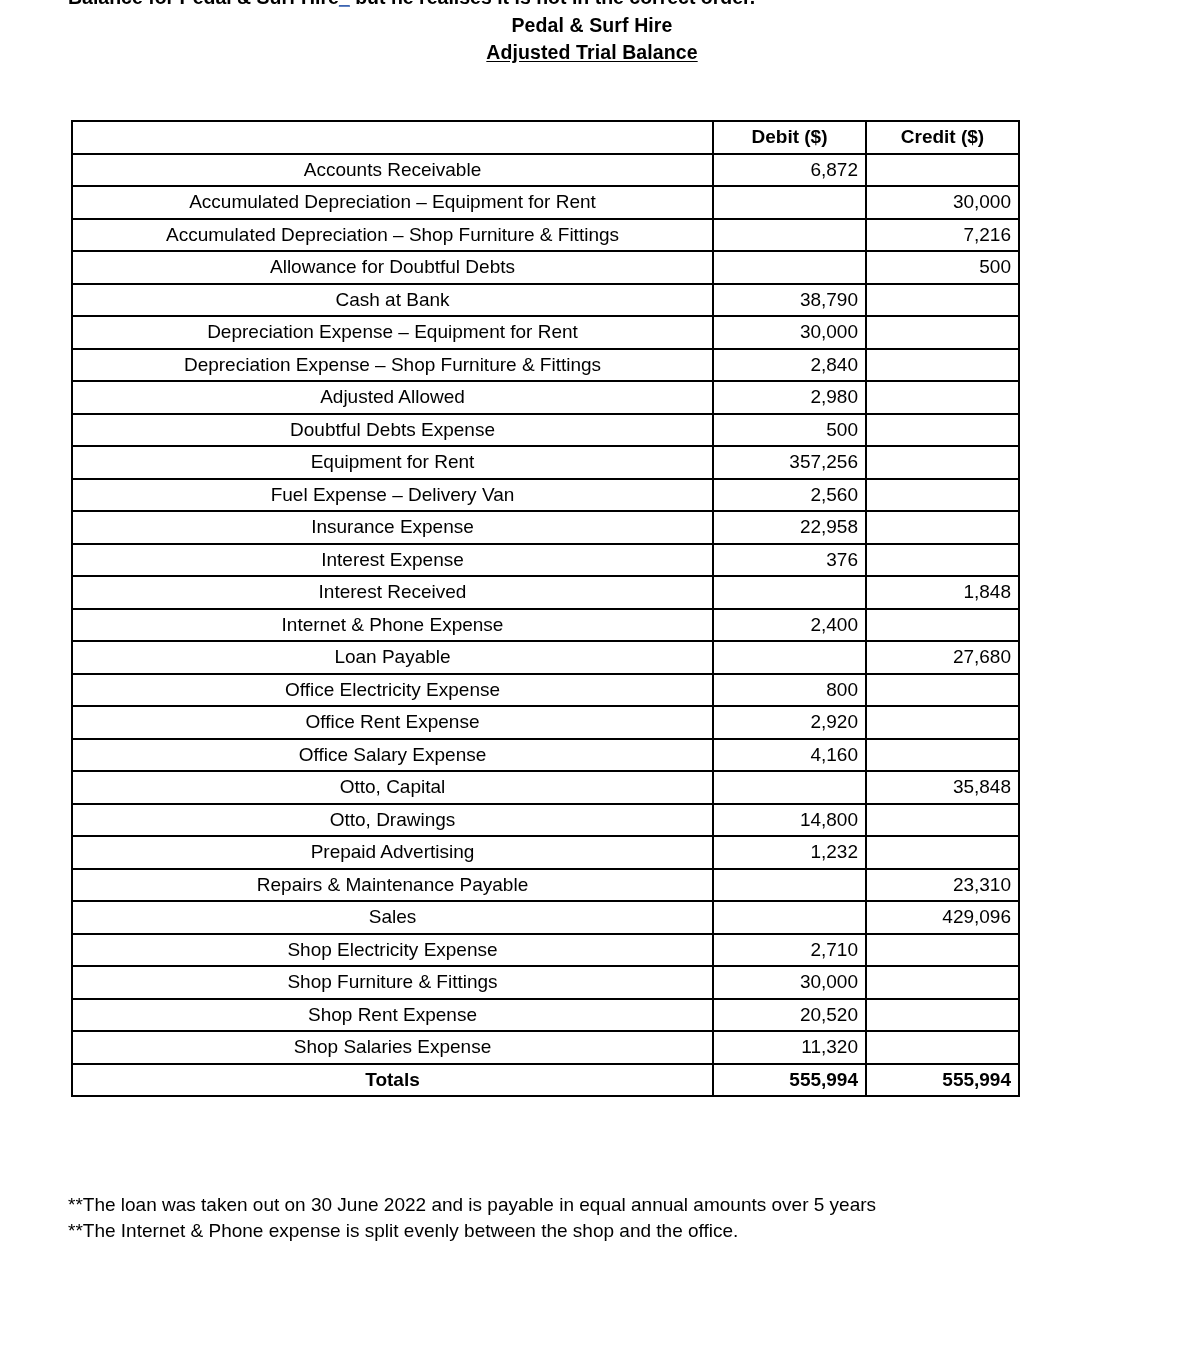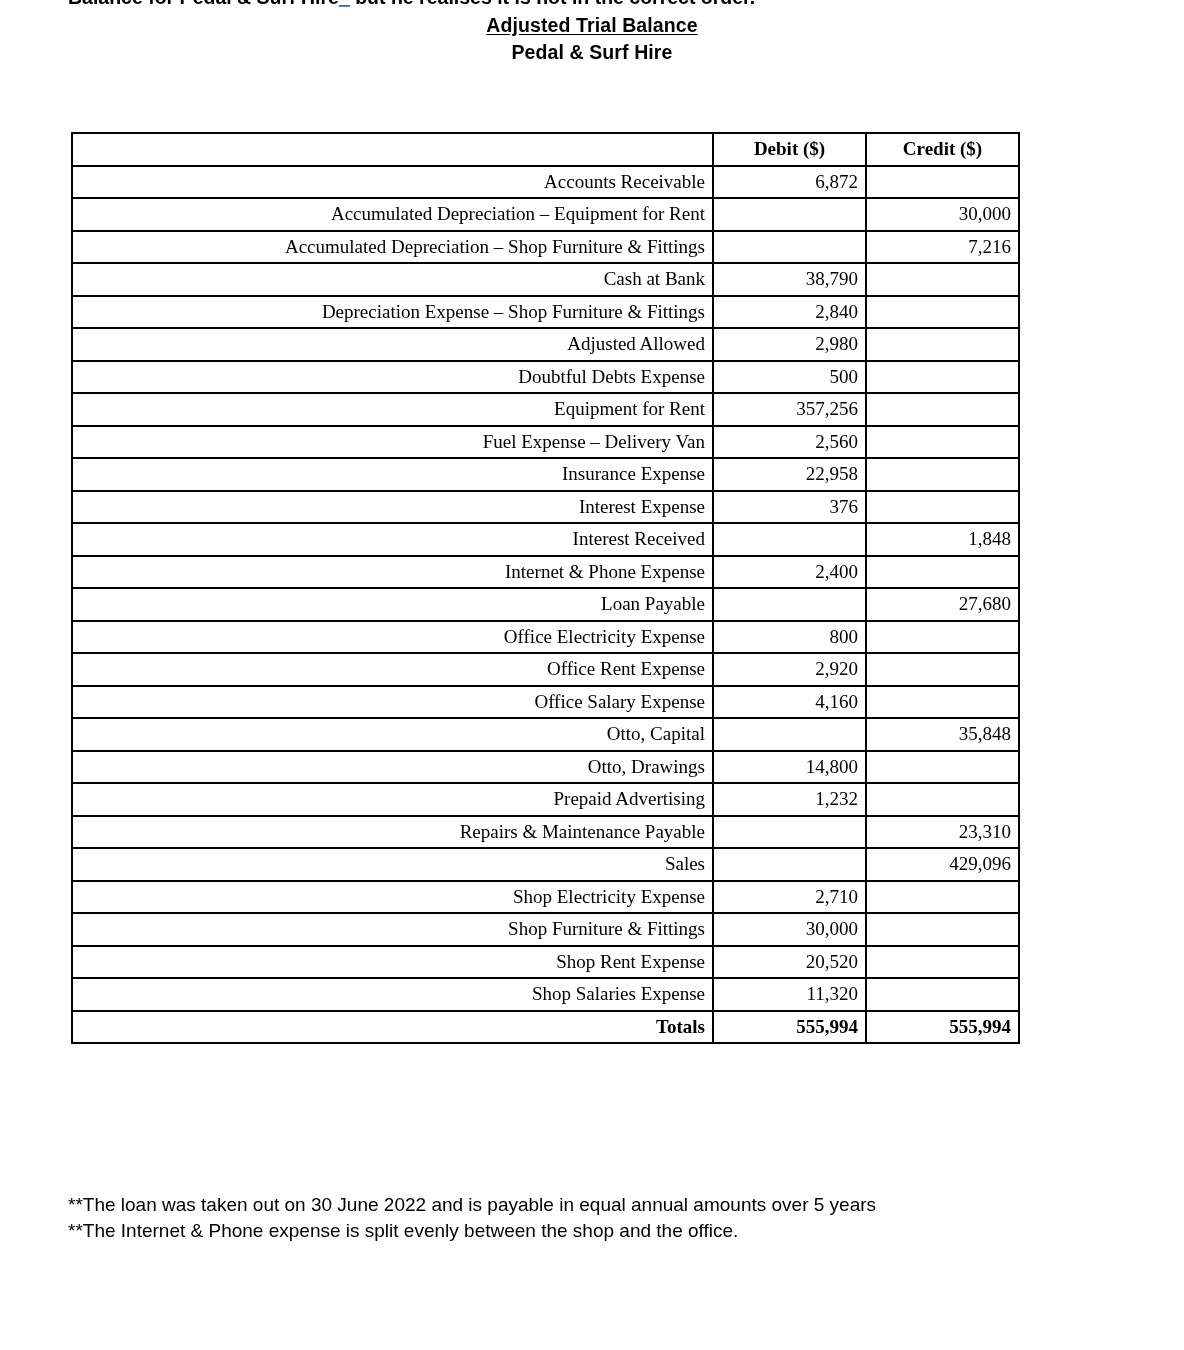--- a/index.html
+++ b/index.html
@@ -50,23 +50,22 @@
   }
   .title-line.underline span {
     text-decoration: underline;
     text-underline-offset: 2px;
   }
 
   
   .tb-wrap {
     position: absolute;
     left: 71px;
-    top: 132px;
+    top: 120px;
     width: 761px;
-    font-family: Liberation Serif, serif;
   }
   table.tb {
     border-collapse: collapse;
     width: 947px;
     table-layout: fixed;
   }
   table.tb col.c-acct  { width: 641px; }
   table.tb col.c-debit { width: 153px; }
   table.tb col.c-cred  { width: 153px; }
 
@@ -80,43 +79,43 @@
     vertical-align: middle;
     box-sizing: border-box;
     overflow: hidden;
     white-space: nowrap;
   }
   table.tb th.h-blank { border: 2px solid #000000; }
   table.tb th.h-amt {
     text-align: center;
     font-weight: bold;
   }
-  table.tb td.acct { text-align: right; }
+  table.tb td.acct { text-align: center; }
   table.tb td.amt  { text-align: right; }
   table.tb tr.totals td { font-weight: bold; }
 
   
   .notes {
     position: absolute;
     left: 68px;
     top: 1192px;
     width: 1070px;
     font-size: 19px;
     line-height: 25.5px;
   }
   .notes p { margin: 0; }
 </style>
 </head>
 <body>
 
 <div class="cutoff-line"><span>Balance for  Pedal &amp; Surf Hire</span><span class="cutoff-link">_</span><span> but he realises it is not in the correct order.</span></div>
 
 <div class="title-block">
+  <div class="title-line">Pedal &amp; Surf Hire</div>
   <div class="title-line underline"><span>Adjusted Trial Balance</span></div>
-  <div class="title-line">Pedal &amp; Surf Hire</div>
 </div>
 
 <div class="tb-wrap">
   <table class="tb">
     <colgroup>
       <col class="c-acct">
         <col class="c-debit">
         <col class="c-cred">
     </colgroup>
     <thead>
@@ -136,22 +135,32 @@
           <td class="acct">Accumulated Depreciation – Equipment for Rent</td>
           <td class="amt"></td>
           <td class="amt">30,000</td>
         </tr>
         <tr>
           <td class="acct">Accumulated Depreciation – Shop Furniture &amp; Fittings</td>
           <td class="amt"></td>
           <td class="amt">7,216</td>
         </tr>
         <tr>
+          <td class="acct">Allowance for Doubtful Debts</td>
+          <td class="amt"></td>
+          <td class="amt">500</td>
+        </tr>
+        <tr>
           <td class="acct">Cash at Bank</td>
           <td class="amt">38,790</td>
+          <td class="amt"></td>
+        </tr>
+        <tr>
+          <td class="acct">Depreciation Expense – Equipment for Rent</td>
+          <td class="amt">30,000</td>
           <td class="amt"></td>
         </tr>
         <tr>
           <td class="acct">Depreciation Expense – Shop Furniture &amp; Fittings</td>
           <td class="amt">2,840</td>
           <td class="amt"></td>
         </tr>
         <tr>
           <td class="acct">Adjusted Allowed</td>
           <td class="amt">2,980</td>

